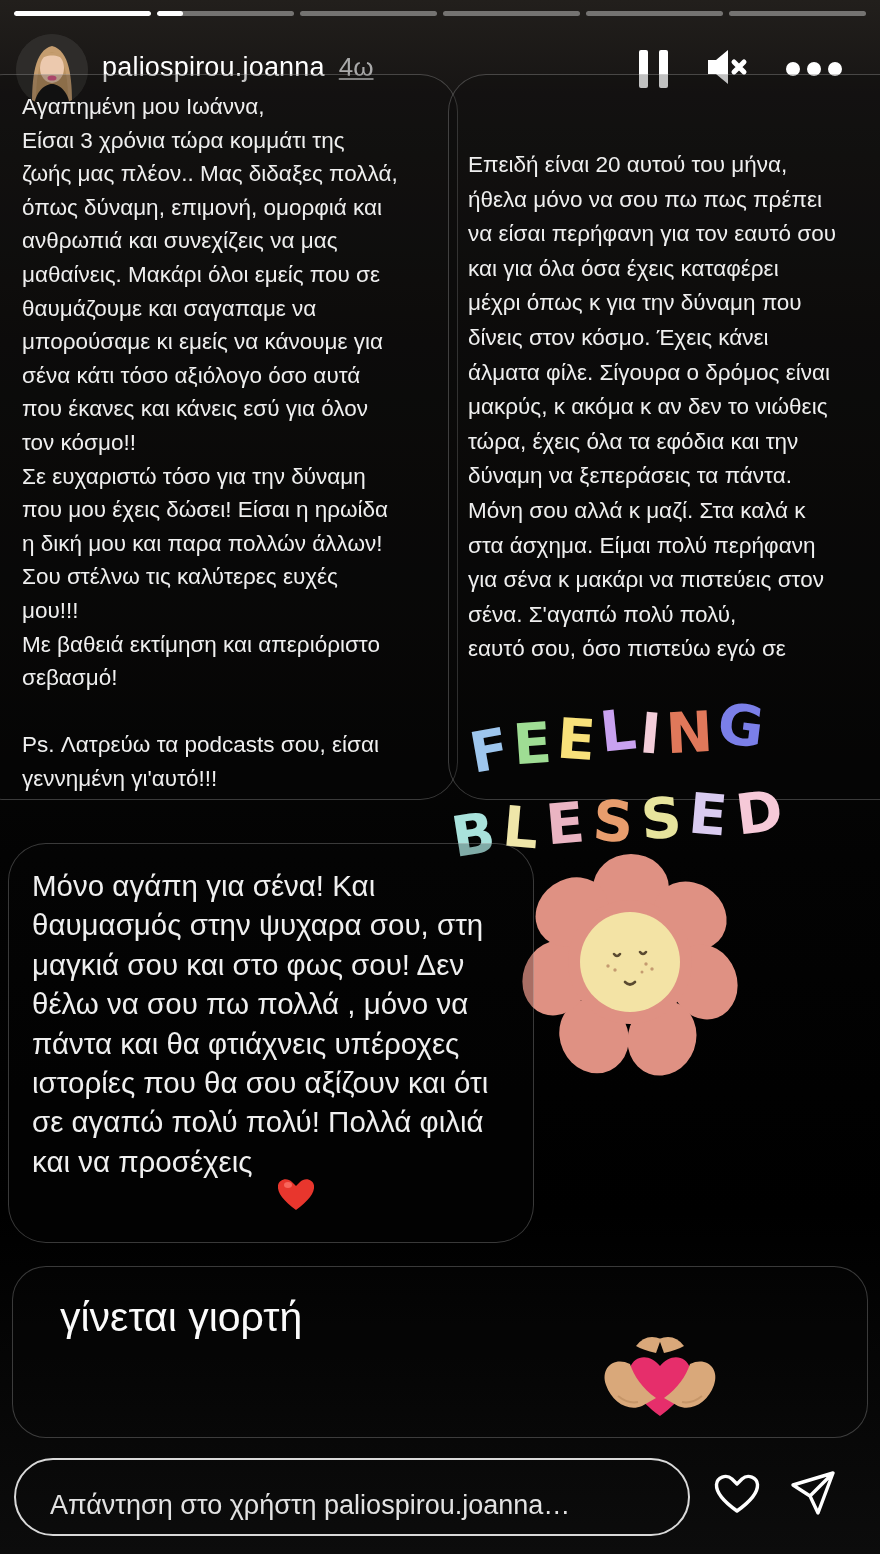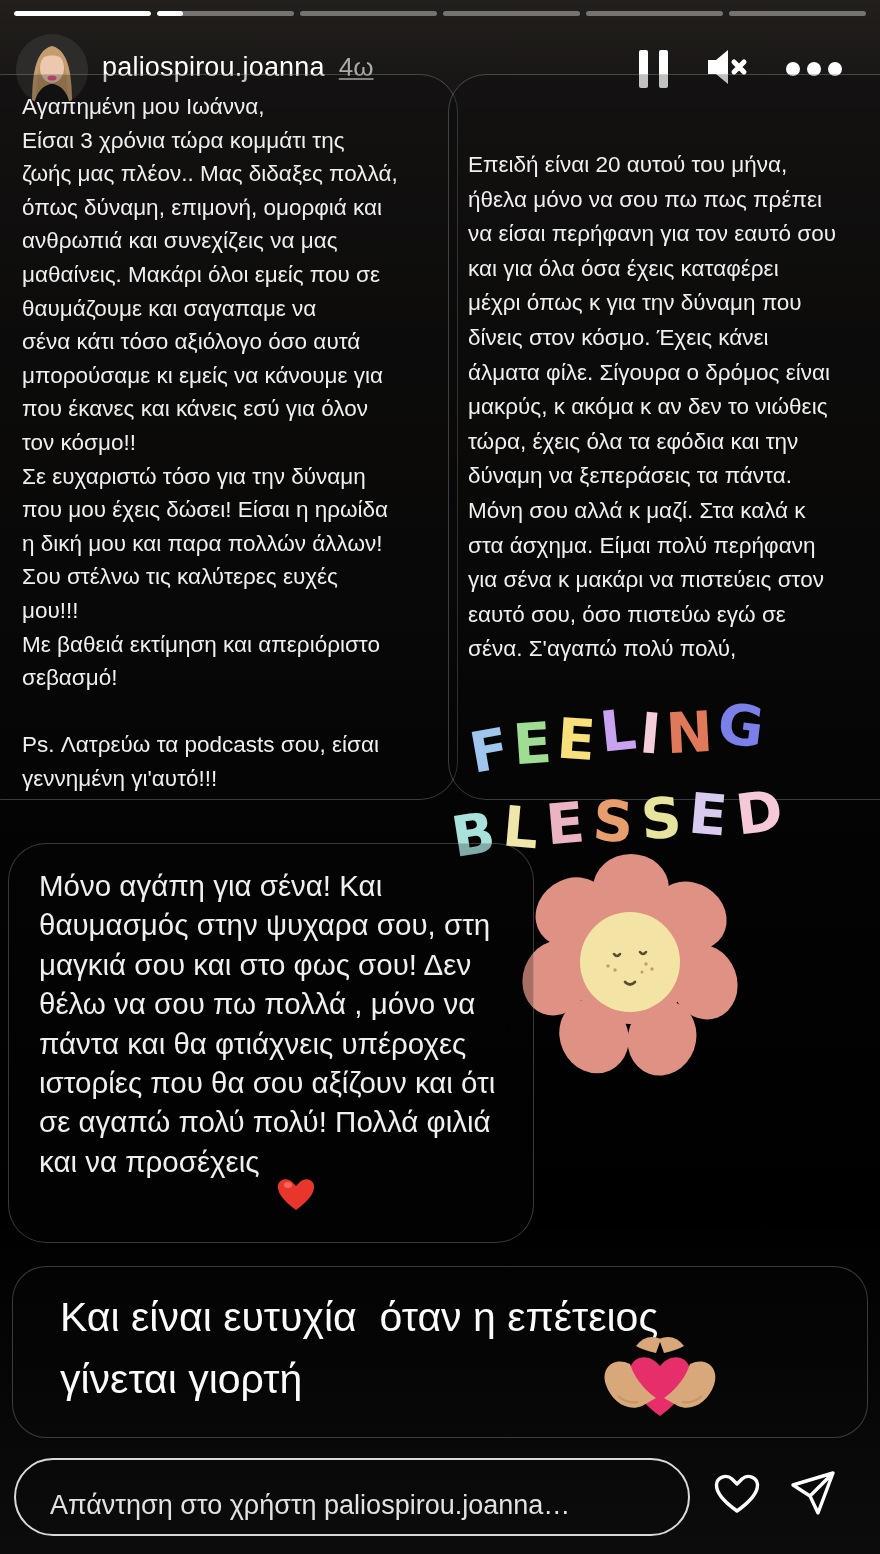--- a/index.html
+++ b/index.html
@@ -26,21 +26,21 @@
   
   .card { position:absolute; border:1px solid rgba(255,255,255,0.22); border-radius:38px; background:rgba(8,8,8,0.25); }
   .card-letter-left  { left:-34px; top:74px;  width:492px; height:726px; }
   .card-letter-right { left:448px; top:74px;  width:478px; height:726px; border-right:none; }
   .card-note   { left:8px;  top:843px;  width:526px; height:400px; }
   .card-banner { left:12px; top:1266px; width:856px; height:172px; border-radius:34px; }
   
   .textblock { position:absolute; color:#efefef; }
   .tb-left  { left:22px;  top:90px;  width:430px; font-size:22.5px; line-height:33.6px; }
   .tb-right { left:468px; top:148px; width:412px; font-size:22.5px; line-height:34.6px; }
-  .tb-note  { left:39px;  top:866px; width:480px; font-size:29.5px; line-height:39.4px; }
+  .tb-note  { left:32px;  top:866px; width:480px; font-size:29.5px; line-height:39.4px; }
   .tb-banner{ left:60px;  top:1286px; width:780px; font-size:41px; line-height:62px; color:#fbfbfb; white-space:pre-wrap; }
   .tl { white-space:pre-wrap; }
   
   .sticker-line { position:absolute; display:flex; }
   .sticker-line1 { left:470px; top:698px; gap:5px; }
   .sticker-line2 { left:452px; top:780px; gap:8px; }
   .letter { font-size:56px; font-weight:800; font-family:"DejaVu Sans", sans-serif; display:inline-block; }
   .sticker-line1 .letter:nth-child(1){ transform:translateY(20px) rotate(-10deg); }
   .sticker-line1 .letter:nth-child(2){ transform:translateY(13px) rotate(-4deg); }
   .sticker-line1 .letter:nth-child(3){ transform:translateY(9px) rotate(4deg); }
@@ -129,22 +129,22 @@
   <div class="card card-letter-left"></div>
   <div class="card card-letter-right"></div>
   <div class="textblock tb-left">
       <div class="tl">Αγαπημένη μου Ιωάννα,</div>
       <div class="tl">Είσαι 3 χρόνια τώρα κομμάτι της</div>
       <div class="tl">ζωής μας πλέον.. Μας διδαξες πολλά,</div>
       <div class="tl">όπως δύναμη, επιμονή, ομορφιά και</div>
       <div class="tl">ανθρωπιά και συνεχίζεις να μας</div>
       <div class="tl">μαθαίνεις. Μακάρι όλοι εμείς που σε</div>
       <div class="tl">θαυμάζουμε και σαγαπαμε να</div>
+      <div class="tl">μπορούσαμε κι εμείς να κάνουμε για</div>
       <div class="tl">σένα κάτι τόσο αξιόλογο όσο αυτά</div>
-      <div class="tl">μπορούσαμε κι εμείς να κάνουμε για</div>
       <div class="tl">που έκανες και κάνεις εσύ για όλον</div>
       <div class="tl">τον κόσμο!!</div>
       <div class="tl">Σε ευχαριστώ τόσο για την δύναμη</div>
       <div class="tl">που μου έχεις δώσει! Είσαι η ηρωίδα</div>
       <div class="tl">η δική μου και παρα πολλών άλλων!</div>
       <div class="tl">Σου στέλνω τις καλύτερες ευχές</div>
       <div class="tl">μου!!!</div>
       <div class="tl">Με βαθειά εκτίμηση και απεριόριστο</div>
       <div class="tl">σεβασμό!</div>
       <div class="tl">&nbsp;</div>
@@ -158,22 +158,22 @@
       <div class="tl">και για όλα όσα έχεις καταφέρει</div>
       <div class="tl">μέχρι όπως κ για την δύναμη που</div>
       <div class="tl">δίνεις στον κόσμο. Έχεις κάνει</div>
       <div class="tl">άλματα φίλε. Σίγουρα ο δρόμος είναι</div>
       <div class="tl">μακρύς, κ ακόμα κ αν δεν το νιώθεις</div>
       <div class="tl">τώρα, έχεις όλα τα εφόδια και την</div>
       <div class="tl">δύναμη να ξεπεράσεις τα πάντα.</div>
       <div class="tl">Μόνη σου αλλά κ μαζί. Στα καλά κ</div>
       <div class="tl">στα άσχημα. Είμαι πολύ περήφανη</div>
       <div class="tl">για σένα κ μακάρι να πιστεύεις στον</div>
+      <div class="tl">σένα. Σ'αγαπώ πολύ πολύ,</div>
       <div class="tl">εαυτό σου, όσο πιστεύω εγώ σε</div>
-      <div class="tl">σένα. Σ'αγαπώ πολύ πολύ,</div>
     </div>
 
   <div class="sticker-line sticker-line1" id="sticker1">
       <span class="letter" style="color: rgb(158, 198, 238);">F</span>
       <span class="letter" style="color: rgb(159, 221, 148);">E</span>
       <span class="letter" style="color: rgb(248, 225, 122);">E</span>
       <span class="letter" style="color: rgb(201, 162, 240);">L</span>
       <span class="letter" style="color: rgb(243, 205, 217);">I</span>
       <span class="letter" style="color: rgb(224, 120, 90);">N</span>
       <span class="letter" style="color: rgb(123, 127, 232);">G</span>
@@ -228,21 +228,21 @@
       <div class="tl">και να προσέχεις</div>
     </div>
   <div class="redheart-wrap">
     <svg width="40" height="36" viewBox="0 0 40 36">
       <path d="M20,34 C8,25 1,17 2,9.5 C3,3.5 11,1 16,6 L20,10 L24,6 C29,1 37,3.5 38,9.5 C39,17 32,25 20,34 Z" fill="#e8362d"></path>
       <ellipse cx="12" cy="9" rx="4" ry="3" fill="#ff7b70" opacity="0.7"></ellipse>
     </svg>
   </div>
 
   <div class="card card-banner"></div>
-  <div class="textblock tb-banner"><div class="tl">Και είναι ευτυχία  όταν η επέτειος</div><div class="tl">γίνεται γιορτή</div></div>
+  <div class="textblock tb-banner"><div class="tl">γίνεται γιορτή</div></div>
   <div class="hearthands-wrap">
     <svg width="128" height="94" viewBox="0 0 128 94">
       <path d="M40,16 q10,-13 25,-7 l-5,14 q-13,-3 -20,-7 z" fill="#d9a87a"></path>
       <path d="M88,16 q-10,-13 -25,-7 l5,14 q13,-3 20,-7 z" fill="#d9a87a"></path>
       <path d="M64,86 C42,70 30,52 34,38 C38,25 54,23 64,36 C74,23 90,25 94,38 C98,52 86,70 64,86 Z" fill="#e62e6b"></path>
       <path d="M34,34 C18,26 4,38 10,55 C16,72 32,82 46,76 L60,68 C46,58 38,46 34,34 Z" fill="#d9a87a"></path>
       <path d="M94,34 C110,26 124,38 118,55 C112,72 96,82 82,76 L68,68 C82,58 90,46 94,34 Z" fill="#d9a87a"></path>
       <path d="M22,66 q10,8 20,6 M106,66 q-10,8 -20,6" stroke="#b8885c" stroke-width="2" fill="none" opacity="0.6"></path>
     </svg>
   </div>

